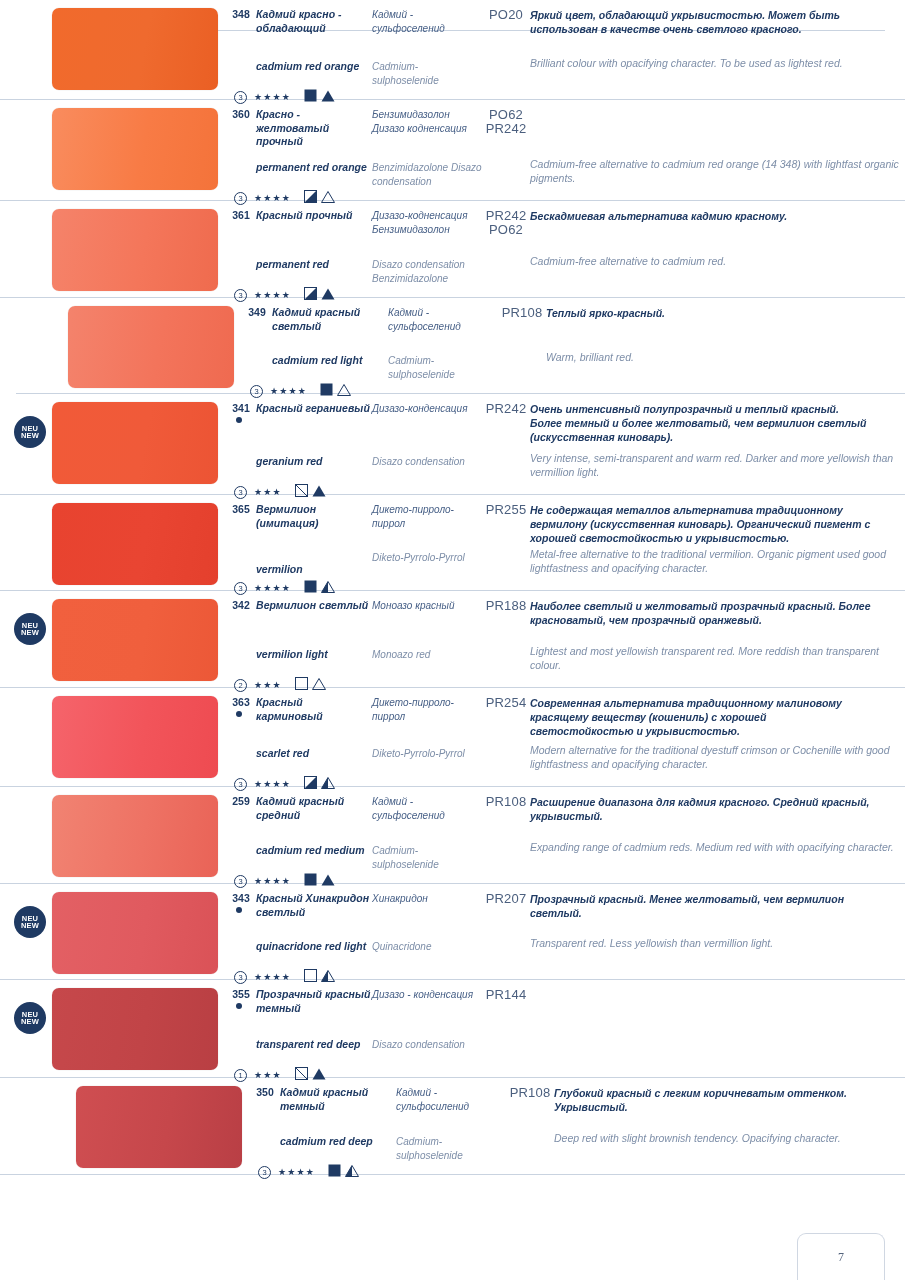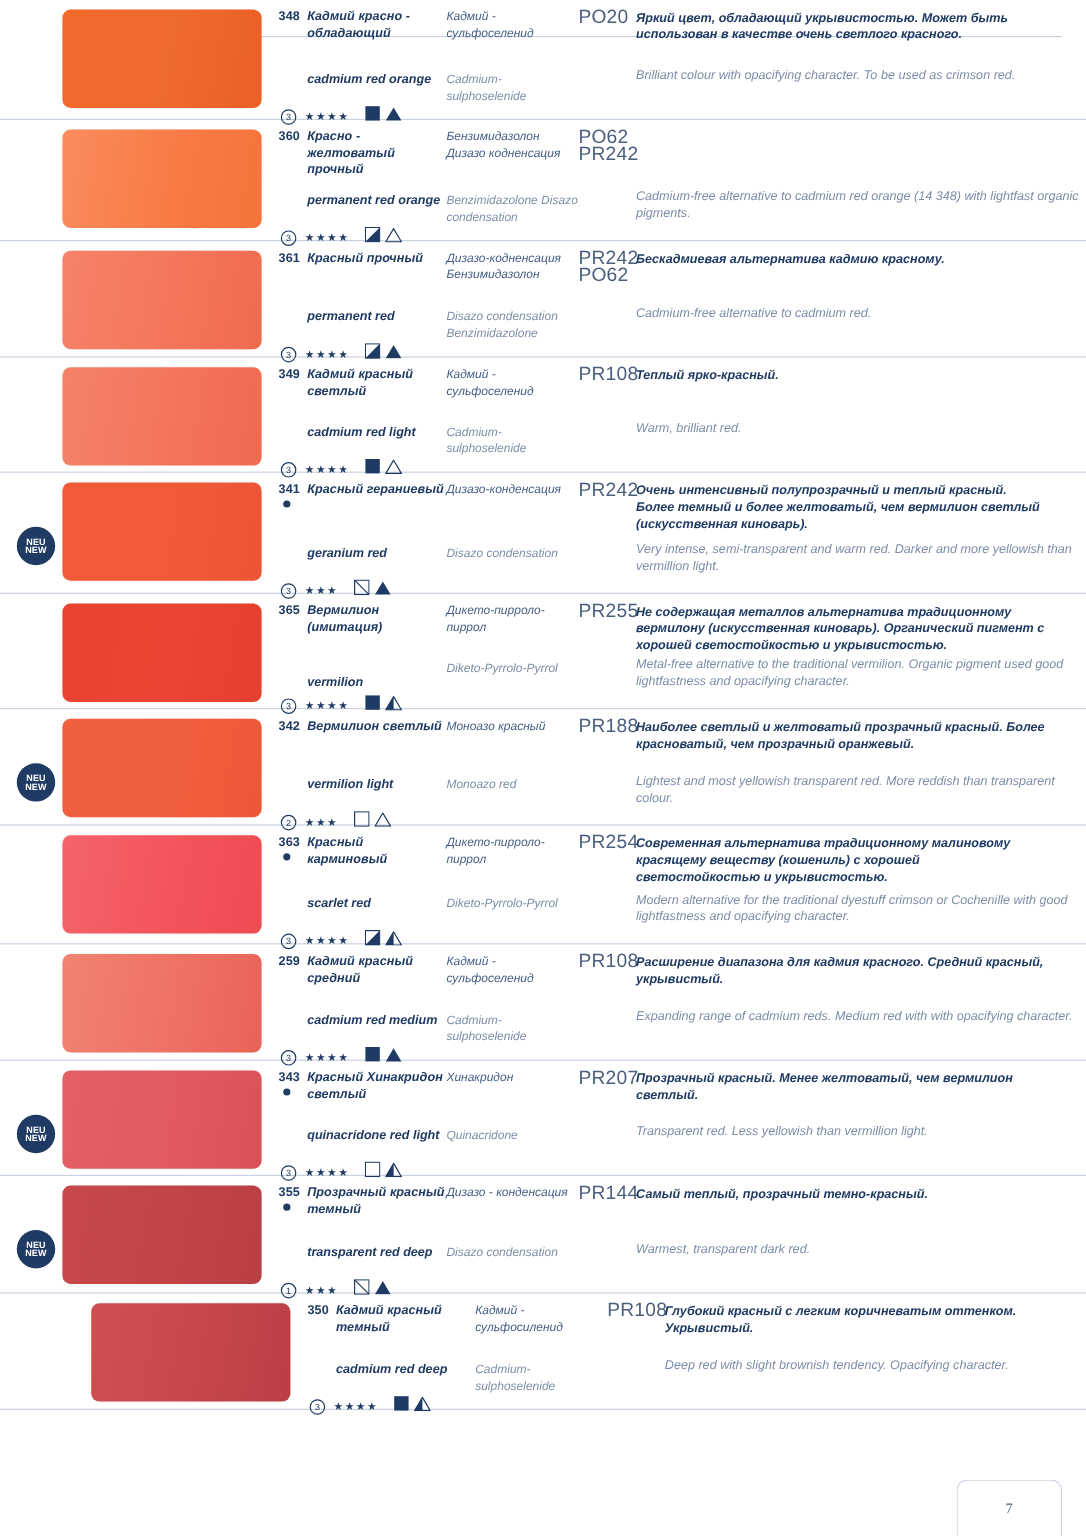--- a/index.html
+++ b/index.html
@@ -40,21 +40,20 @@
     background:#1f3a63;
     color:#ffffff;
     display:flex;
     flex-direction:column;
     align-items:center;
     justify-content:center;
     line-height:1.0;
     font-size:7.5px;
     font-weight:bold;
     letter-spacing:.2px;
-    margin-top:23px;
   }
   .newbadge span{display:block;}
 
   
   .swatchcol{
     width:174px;flex:0 0 174px;
     padding-left:0px;
     box-sizing:border-box;
   }
   .swatch{
@@ -122,22 +121,23 @@
   }
   .pig-en{
     position:absolute;
     font-size:10px;font-style:italic;color:#7d8ea8;line-height:13.5px;
   }
 
   
   .idxcol{
     width:48px;flex:0 0 48px;
     box-sizing:border-box;
-    font-size:16px;color:#4b5f7e;line-height:13.5px;
+    font-size:13px;color:#4b5f7e;line-height:13.5px;
     letter-spacing:.2px;
+    text-align:center;
   }
 
   
   .desccol{
     flex:1 1 auto;
     box-sizing:border-box;
     padding-right:34px;
     position:relative;min-height:82px;
   }
   .desc-ru{
@@ -204,21 +204,21 @@
         </div>
         <div class="pigcol">
           <div class="pig-ru">Кадмий - сульфоселенид</div>
           <div class="pig-en" style="top:52px">Cadmium-sulphoselenide</div>
         </div>
         <div class="idxcol">
           <div>PO20</div>
         </div>
         <div class="desccol">
           <div class="desc-ru">Яркий цвет, обладающий укрывистостью. Может быть использован в качестве очень светлого красного.</div>
-          <div class="desc-en" style="top:48px">Brilliant colour with opacifying character. To be used as crimson red.</div>
+          <div class="desc-en" style="top:48px">Brilliant colour with opacifying character. To be used as lightest red.</div>
         </div>
       </div>
       <div class="row" style="height: 101px;">
         <div class="gutter"></div>
         <div class="swatchcol">
           <div class="swatch" style="background: linear-gradient(100deg, rgb(249, 140, 94) 0%, rgb(248, 123, 69) 55%, rgb(244, 115, 58) 100%);"></div>
         </div>
         <div class="namecol">
           <div class="numline">
             <span class="num">360</span>
@@ -282,21 +282,21 @@
         </div>
         <div class="idxcol">
           <div>PR242</div>
           <div>PO62</div>
         </div>
         <div class="desccol">
           <div class="desc-ru">Бескадмиевая альтернатива кадмию красному.</div>
           <div class="desc-en" style="top:45px">Cadmium-free alternative to cadmium red.</div>
         </div>
       </div>
-      <div class="row" style="height: 96px;">
+      <div class="row" style="height: 96px; margin-left: 16px;">
         <div class="gutter"></div>
         <div class="swatchcol">
           <div class="swatch" style="background: linear-gradient(100deg, rgb(244, 131, 108) 0%, rgb(243, 116, 91) 55%, rgb(239, 106, 80) 100%);"></div>
         </div>
         <div class="namecol">
           <div class="numline">
             <span class="num">349</span>
             <span class="ru-name">Кадмий красный светлый</span>
           </div>
           <div class="en-name" style="top:48px">cadmium red light</div>
@@ -594,24 +594,20 @@
                 </svg></span>
             </span>
           </div>
         </div>
         <div class="pigcol">
           <div class="pig-ru">Дизазо - конденсация</div>
           <div class="pig-en" style="top:50px">Disazo condensation</div>
         </div>
         <div class="idxcol">
           <div>PR144</div>
-        </div>
-        <div class="desccol">
-          <div class="desc-ru">Самый теплый, прозрачный темно-красный.</div>
-          <div class="desc-en" style="top:46px">Warmest, transparent dark red.</div>
         </div>
       </div>
       <div class="row" style="height: 97px; padding-left: 24px;">
         <div class="gutter"></div>
         <div class="swatchcol">
           <div class="swatch" style="background: linear-gradient(100deg, rgb(207, 78, 81) 0%, rgb(198, 71, 75) 55%, rgb(185, 63, 69) 100%);"></div>
         </div>
         <div class="namecol">
           <div class="numline">
             <span class="num">350</span>

